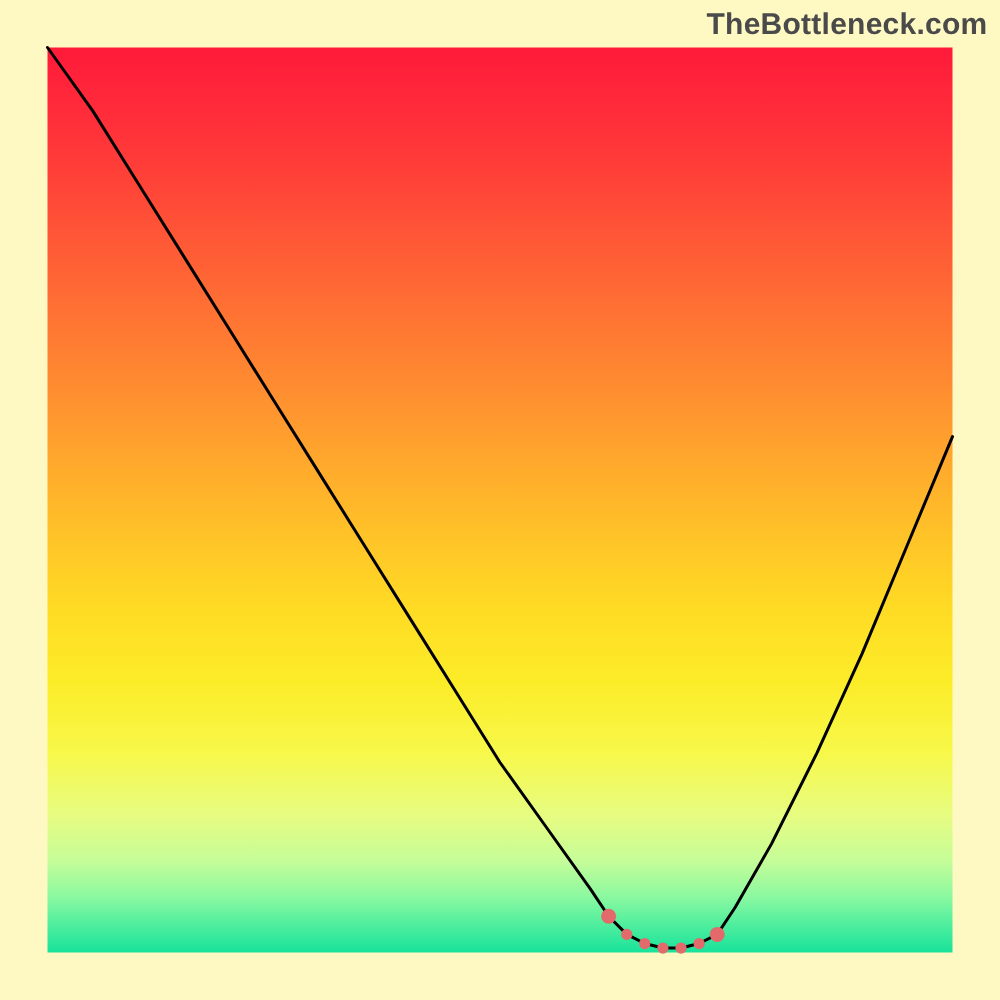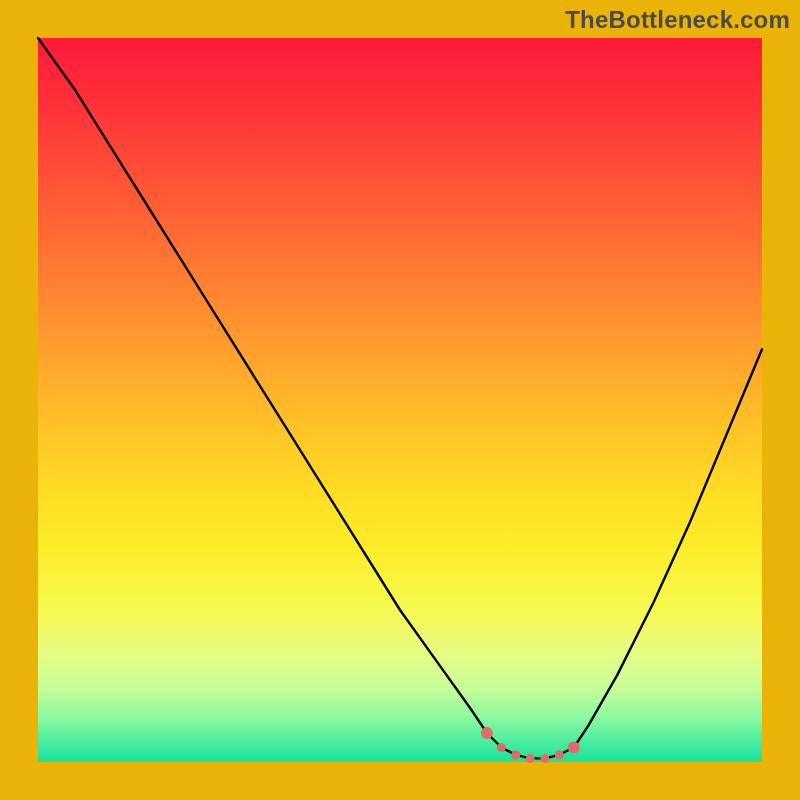--- a/index.html
+++ b/index.html
@@ -8,21 +8,21 @@
     width: 800px;
     height: 800px;
     background: #000;
     overflow: hidden;
     font-family: Arial, Helvetica, sans-serif;
   }
   .frame {
     position: relative;
     width: 800px;
     height: 800px;
-    background: #eab308;
+    background: #fef9c3;
     text-align: center;
   }
   .plot-area {
     position: absolute;
     left: 38px;
     top: 38px;
     width: 724px;
     height: 724px;
     background: linear-gradient(to bottom,
       #ff1a3a 0%,

